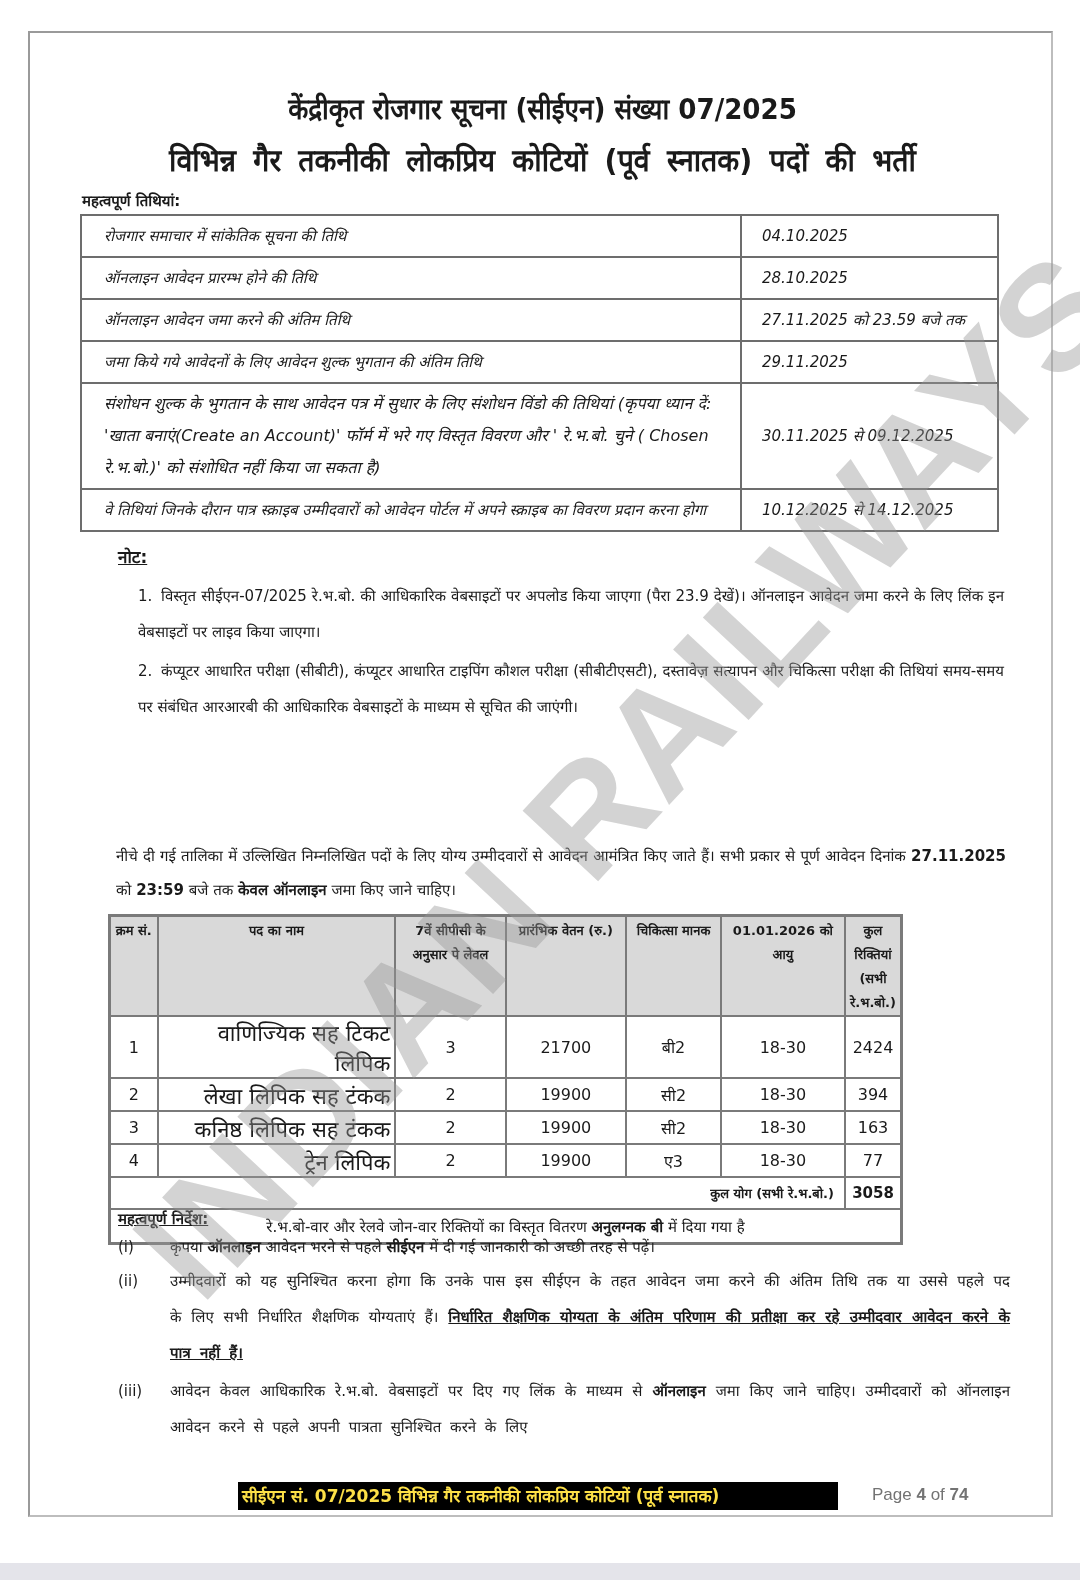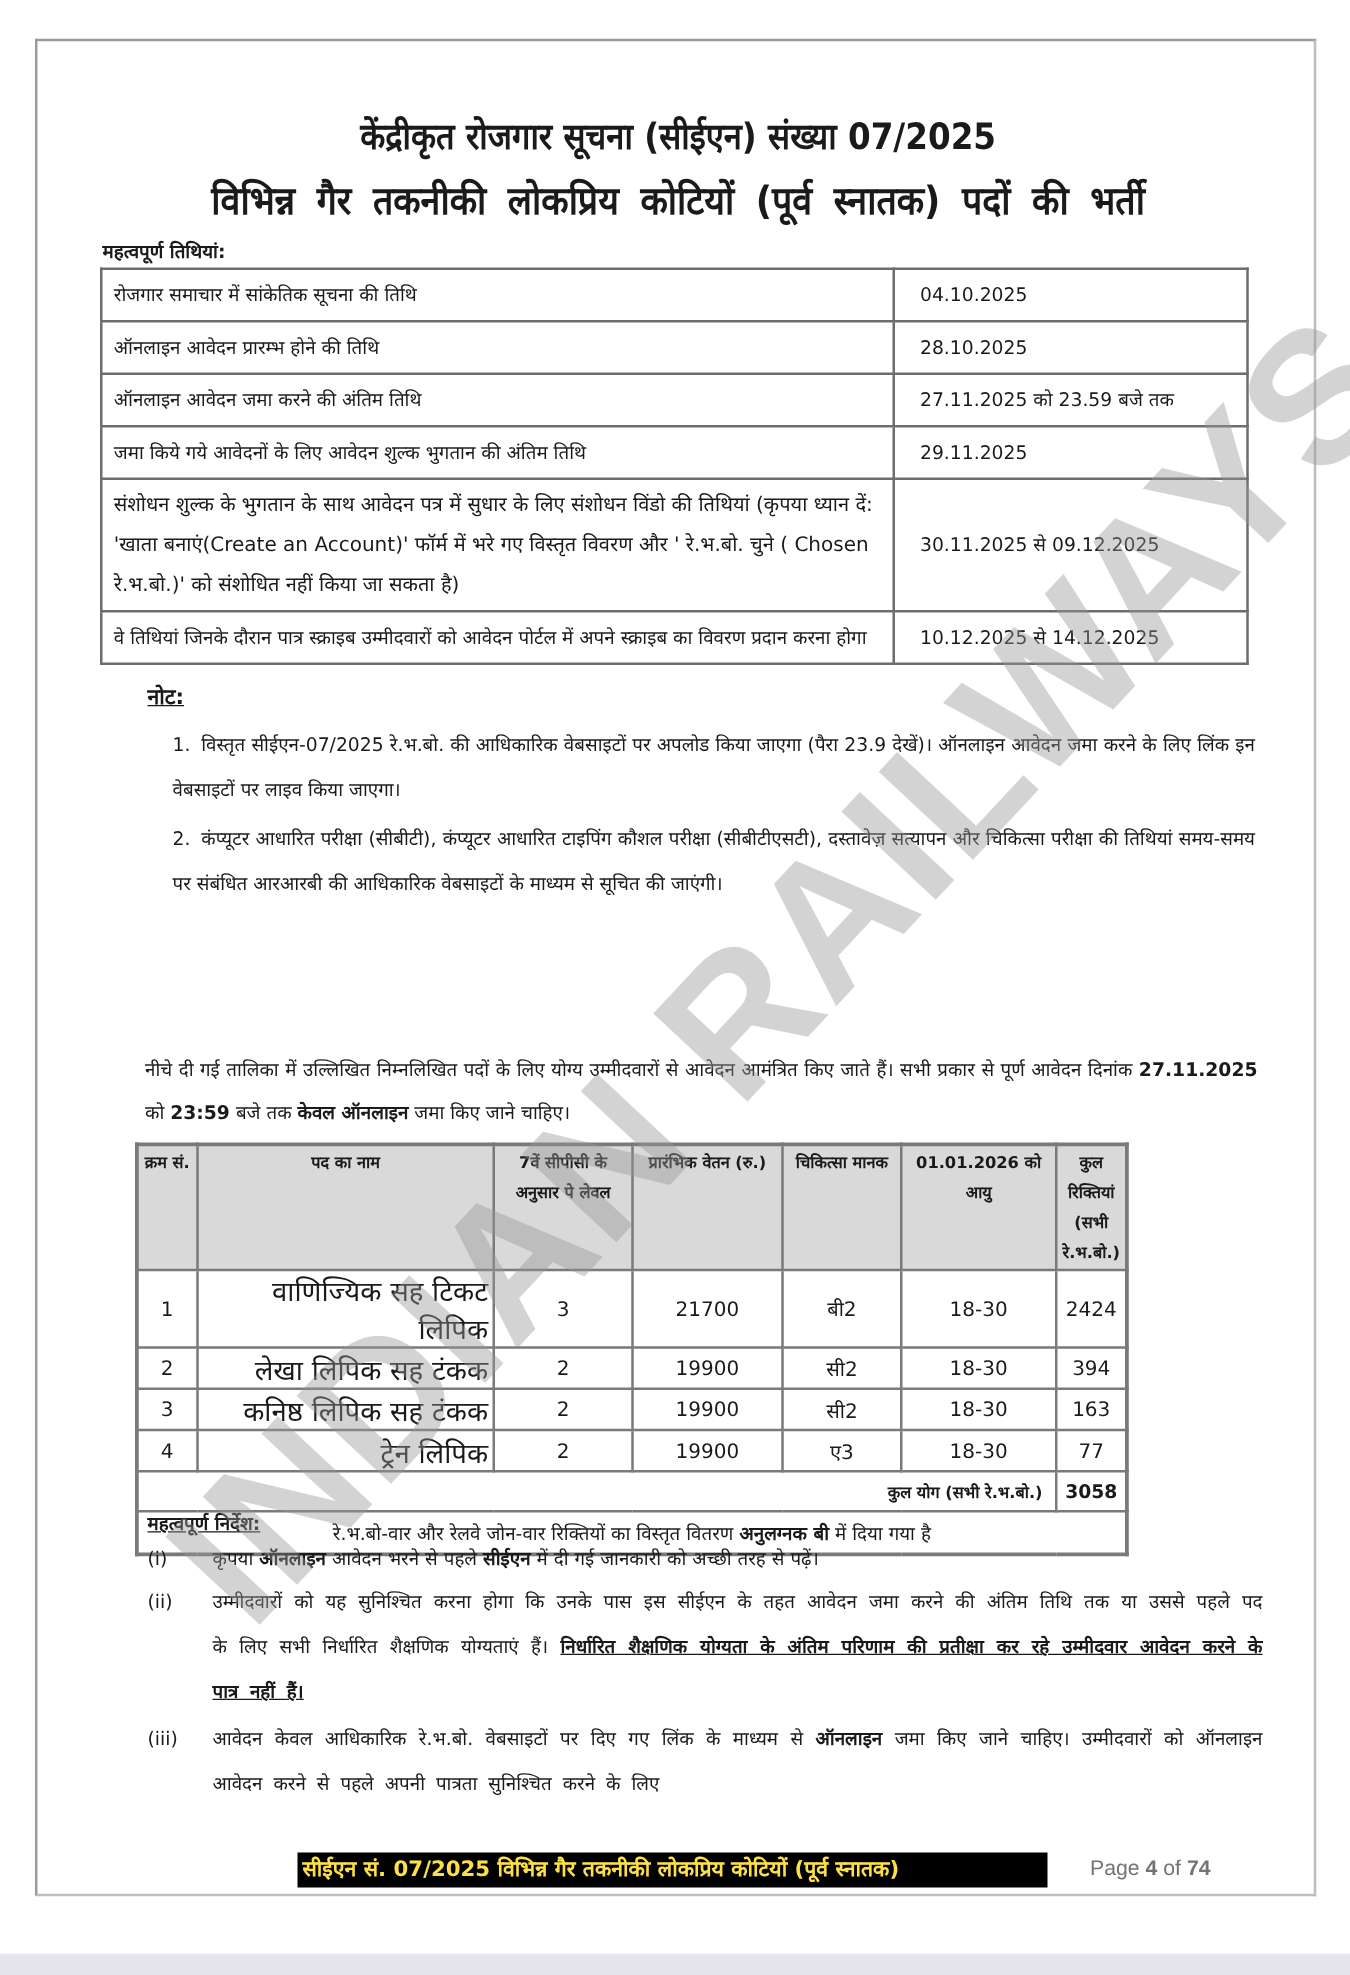--- a/index.html
+++ b/index.html
@@ -59,23 +59,24 @@
     }
     .dates-table {
       position: absolute; left: 50px; top: 181px;
       width: 919px;
       border-collapse: collapse;
       font-family: "DejaVu Sans", sans-serif;
       font-size: 15px;
     }
     .dates-table td {
       border: 2px solid #6d6d6d;
-      padding: 4px 9px;
+      padding: 4px 22px;
       vertical-align: middle;
       line-height: 32px;
+      font-style: italic;
     }
     .dates-table td.desc { width: 614px; }
     .dates-table td.val { padding-left: 20px; }
     .note-heading {
       left: 88px; top: 512px;
       font-family: "DejaVu Sans", sans-serif;
       font-weight: bold; font-size: 17px; text-decoration: underline;
     }
     .note-item {
       position: absolute; left: 108px; width: 866px;

